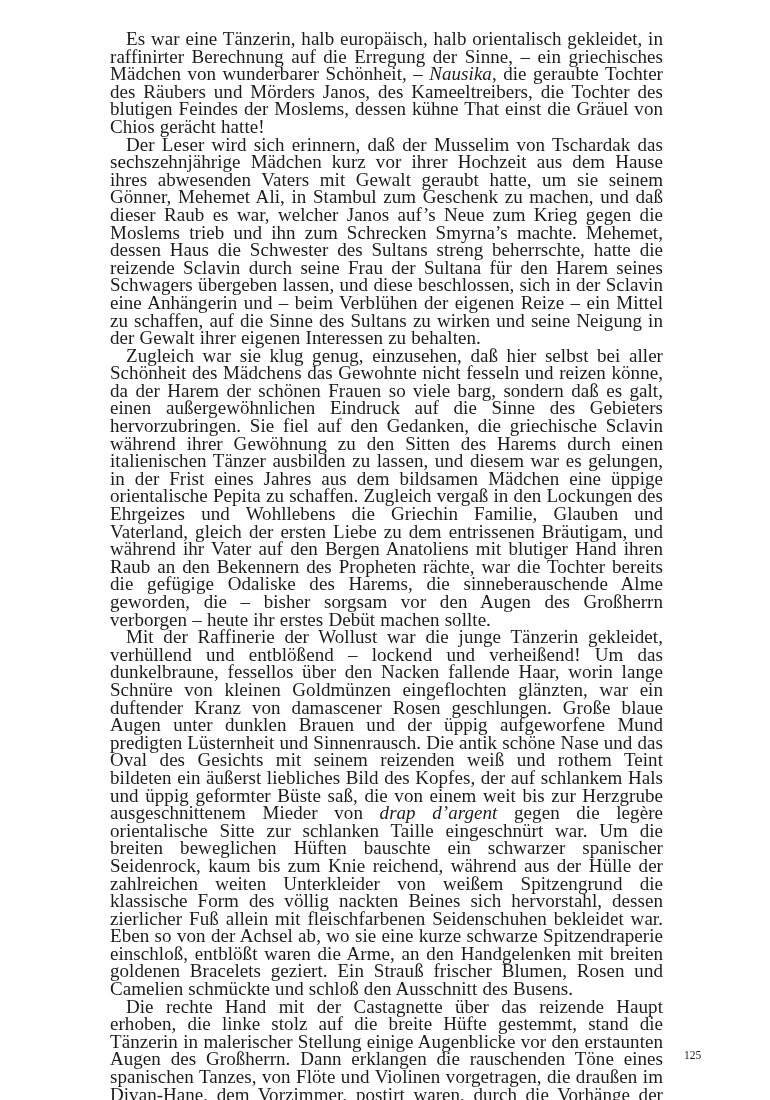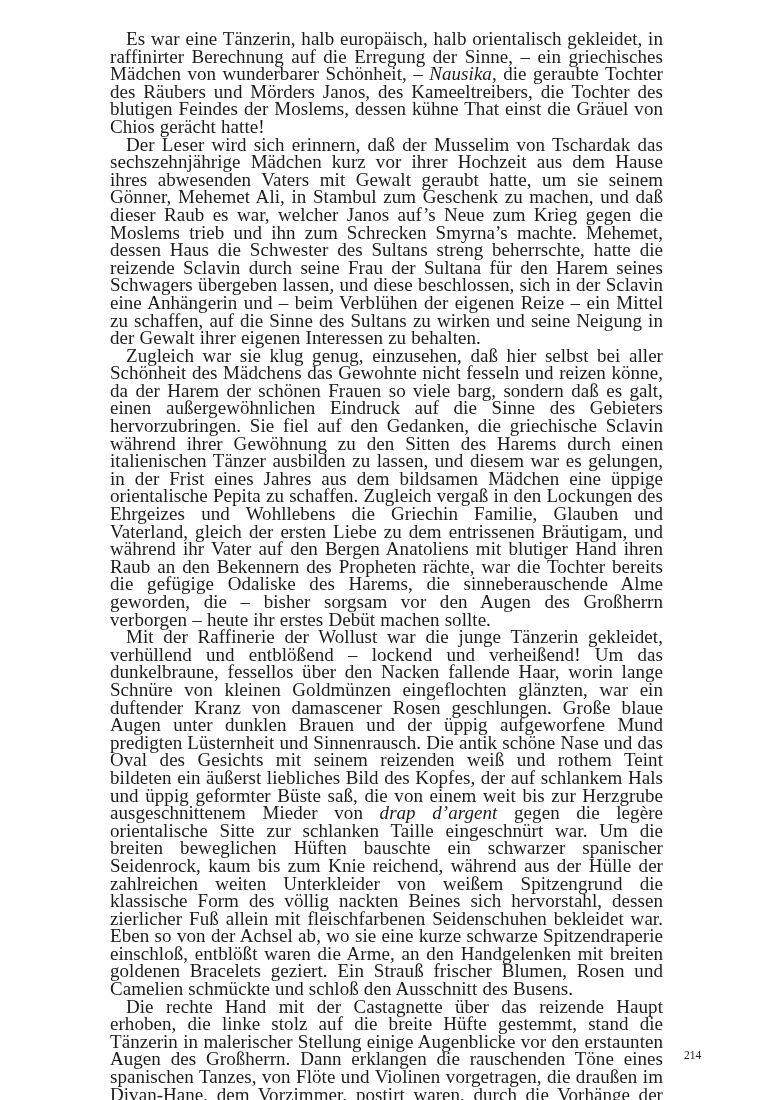--- a/index.html
+++ b/index.html
@@ -48,14 +48,14 @@
 <body>
 
 <div class="page">
   <div class="text-block" id="text-block">
       <p class="para"><span>Es war eine Tänzerin, halb europäisch, halb orientalisch gekleidet, in raffinirter Berechnung auf die Erregung der Sinne, – ein griechisches Mädchen von wunderbarer Schönheit, – </span><span class="italic">Nausika</span><span>, die geraubte Tochter des Räubers und Mörders Janos, des Kameeltreibers, die Tochter des blutigen Feindes der Moslems, dessen kühne That einst die Gräuel von Chios gerächt hatte!</span></p>
       <p class="para"><span>Der Leser wird sich erinnern, daß der Musselim von Tschardak das sechszehnjährige Mädchen kurz vor ihrer Hochzeit aus dem Hause ihres abwesenden Vaters mit Gewalt geraubt hatte, um sie seinem Gönner, Mehemet Ali, in Stambul zum Geschenk zu machen, und daß dieser Raub es war, welcher Janos auf’s Neue zum Krieg gegen die Moslems trieb und ihn zum Schrecken Smyrna’s machte. Mehemet, dessen Haus die Schwester des Sultans streng beherrschte, hatte die reizende Sclavin durch seine Frau der Sultana für den Harem seines Schwagers übergeben lassen, und diese beschlossen, sich in der Sclavin eine Anhängerin und – beim Verblühen der eigenen Reize – ein Mittel zu schaffen, auf die Sinne des Sultans zu wirken und seine Neigung in der Gewalt ihrer eigenen Interessen zu behalten.</span></p>
       <p class="para"><span>Zugleich war sie klug genug, einzusehen, daß hier selbst bei aller Schönheit des Mädchens das Gewohnte nicht fesseln und reizen könne, da der Harem der schönen Frauen so viele barg, sondern daß es galt, einen außergewöhnlichen Eindruck auf die Sinne des Gebieters hervorzubringen. Sie fiel auf den Gedanken, die griechische Sclavin während ihrer Gewöhnung zu den Sitten des Harems durch einen italienischen Tänzer ausbilden zu lassen, und diesem war es gelungen, in der Frist eines Jahres aus dem bildsamen Mädchen eine üppige orientalische Pepita zu schaffen. Zugleich vergaß in den Lockungen des Ehrgeizes und Wohllebens die Griechin Familie, Glauben und Vaterland, gleich der ersten Liebe zu dem entrissenen Bräutigam, und während ihr Vater auf den Bergen Anatoliens mit blutiger Hand ihren Raub an den Bekennern des Propheten rächte, war die Tochter bereits die gefügige Odaliske des Harems, die sinneberauschende Alme geworden, die – bisher sorgsam vor den Augen des Großherrn verborgen – heute ihr erstes Debüt machen sollte.</span></p>
       <p class="para"><span>Mit der Raffinerie der Wollust war die junge Tänzerin gekleidet, verhüllend und entblößend – lockend und verheißend! Um das dunkelbraune, fessellos über den Nacken fallende Haar, worin lange Schnüre von kleinen Goldmünzen eingeflochten glänzten, war ein duftender Kranz von damascener Rosen geschlungen. Große blaue Augen unter dunklen Brauen und der üppig aufgeworfene Mund predigten Lüsternheit und Sinnenrausch. Die antik schöne Nase und das Oval des Gesichts mit seinem reizenden weiß und rothem Teint bildeten ein äußerst liebliches Bild des Kopfes, der auf schlankem Hals und üppig geformter Büste saß, die von einem weit bis zur Herzgrube ausgeschnittenem Mieder von </span><span class="italic">drap d’argent</span><span> gegen die legère orientalische Sitte zur schlanken Taille eingeschnürt war. Um die breiten beweglichen Hüften bauschte ein schwarzer spanischer Seidenrock, kaum bis zum Knie reichend, während aus der Hülle der zahlreichen weiten Unterkleider von weißem Spitzengrund die klassische Form des völlig nackten Beines sich hervorstahl, dessen zierlicher Fuß allein mit fleischfarbenen Seidenschuhen bekleidet war. Eben so von der Achsel ab, wo sie eine kurze schwarze Spitzendraperie einschloß, entblößt waren die Arme, an den Handgelenken mit breiten goldenen Bracelets geziert. Ein Strauß frischer Blumen, Rosen und Camelien schmückte und schloß den Ausschnitt des Busens.</span></p>
       <p class="para"><span>Die rechte Hand mit der Castagnette über das reizende Haupt erhoben, die linke stolz auf die breite Hüfte gestemmt, stand die Tänzerin in malerischer Stellung einige Augenblicke vor den erstaunten Augen des Großherrn. Dann erklangen die rauschenden Töne eines spanischen Tanzes, von Flöte und Violinen vorgetragen, die draußen im Divan-Hane, dem Vorzimmer, postirt waren, durch die Vorhänge der Thüren herein dringend, und im kecken Sprunge flog die Alme auf den Padischah zu, den einen Fuß aus der neidischen Hülle üppig-graciös den von den unerwarteten Reizen entflammten Augen entgegenwerfend. Dann in jenen Windungen und Geberden, die so reizend das wollüstige Verlangen und Empfinden des spanischen und italienischen Tanzes ausdrücken, – in denen der Oberkörper schmachtet und lockt, während von der Taille ab der untere Theil in glühendem Feuer sich zu erschöpfen scheint, oder in den Sprüngen bacchantischer Lust tobt und rast, – bald dem Padischah nahend, bald sich wieder von ihm nach dem frischen, aufregenden Takt der Musik entfernend, schien die Tänzerin alle Leidenschaften herauszufordern und ihr keckes Spiel mit ihnen zu treiben, bis zuletzt mit der endenden Musik sie in einer reizend lockenden Attitüde am Boden knieete.</span></p>
     </div>
-  <div class="page-number">214</div>
+  <div class="page-number">125</div>
 </div>
 
 </body></html>

